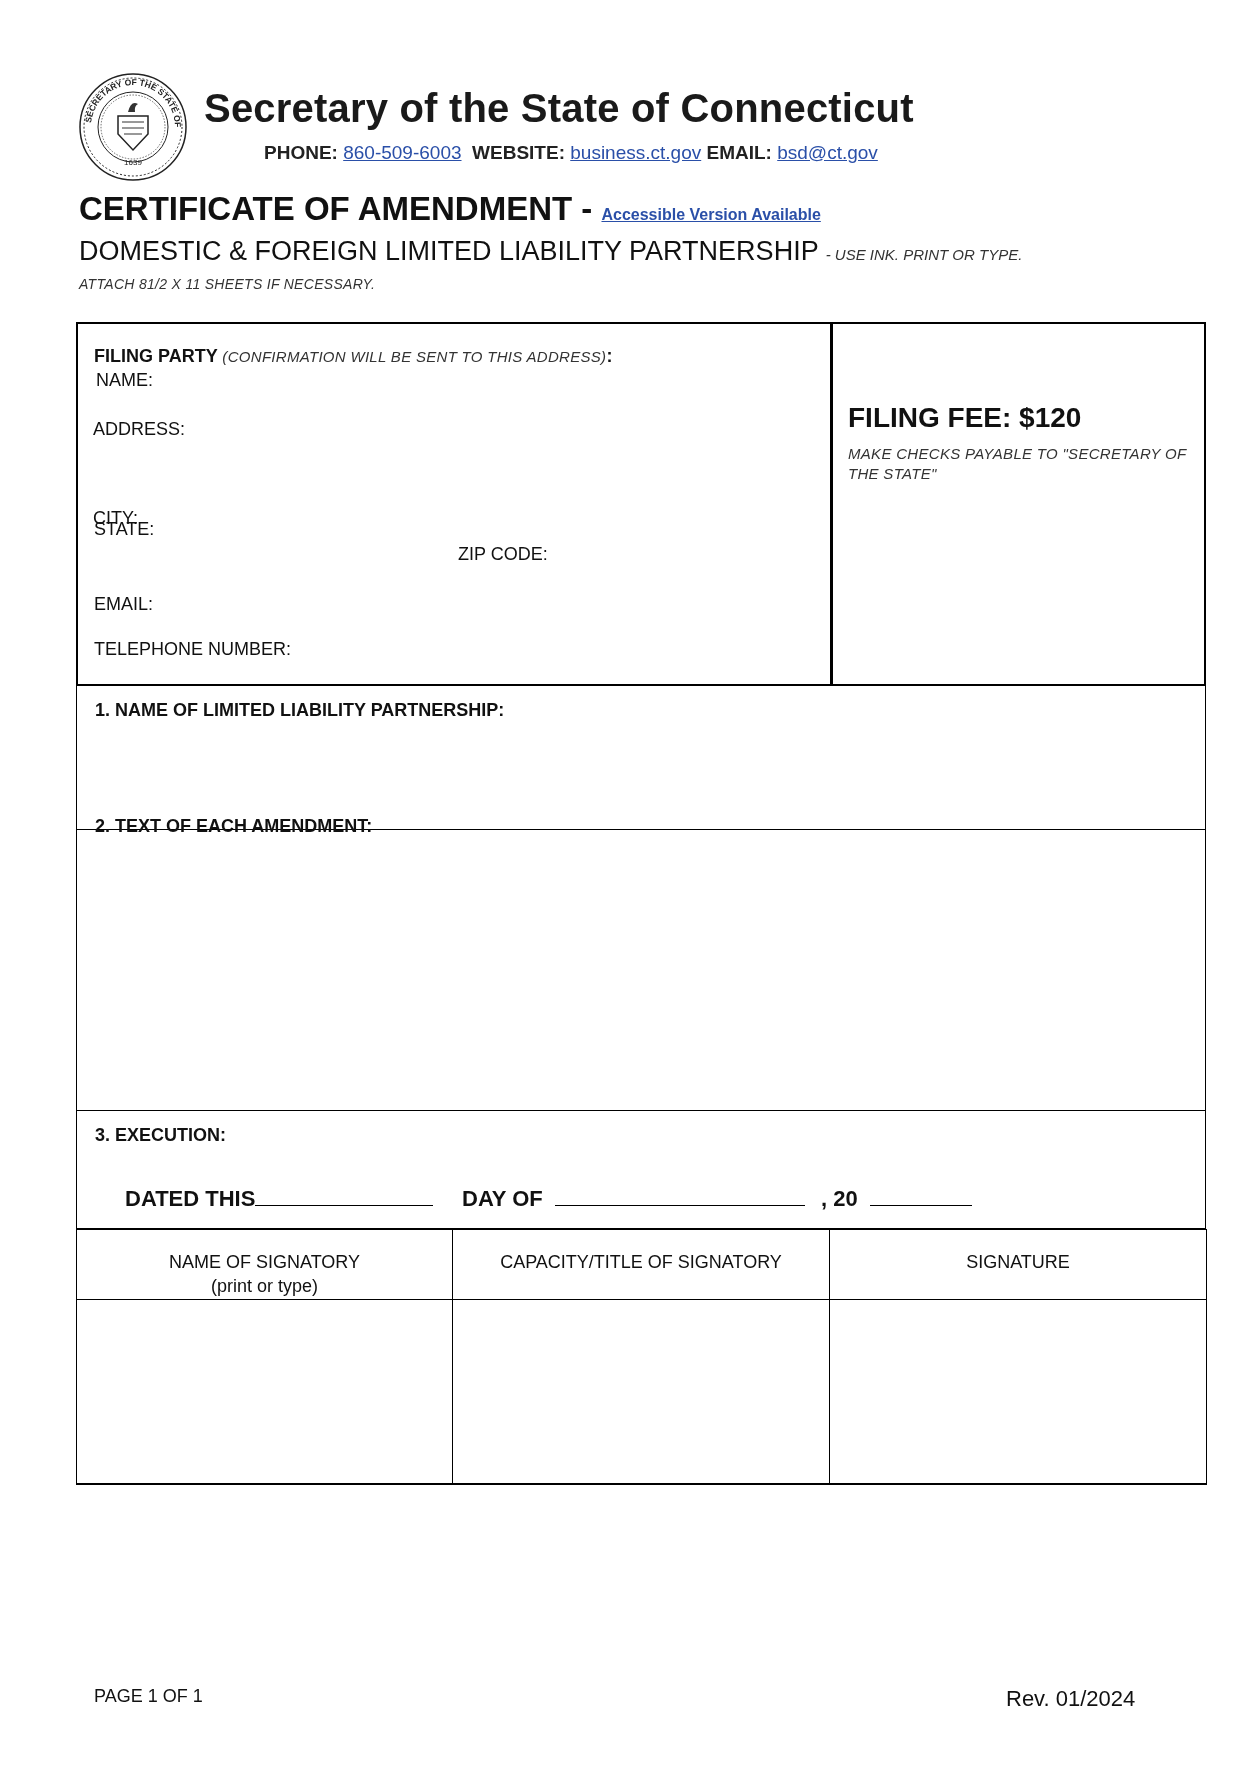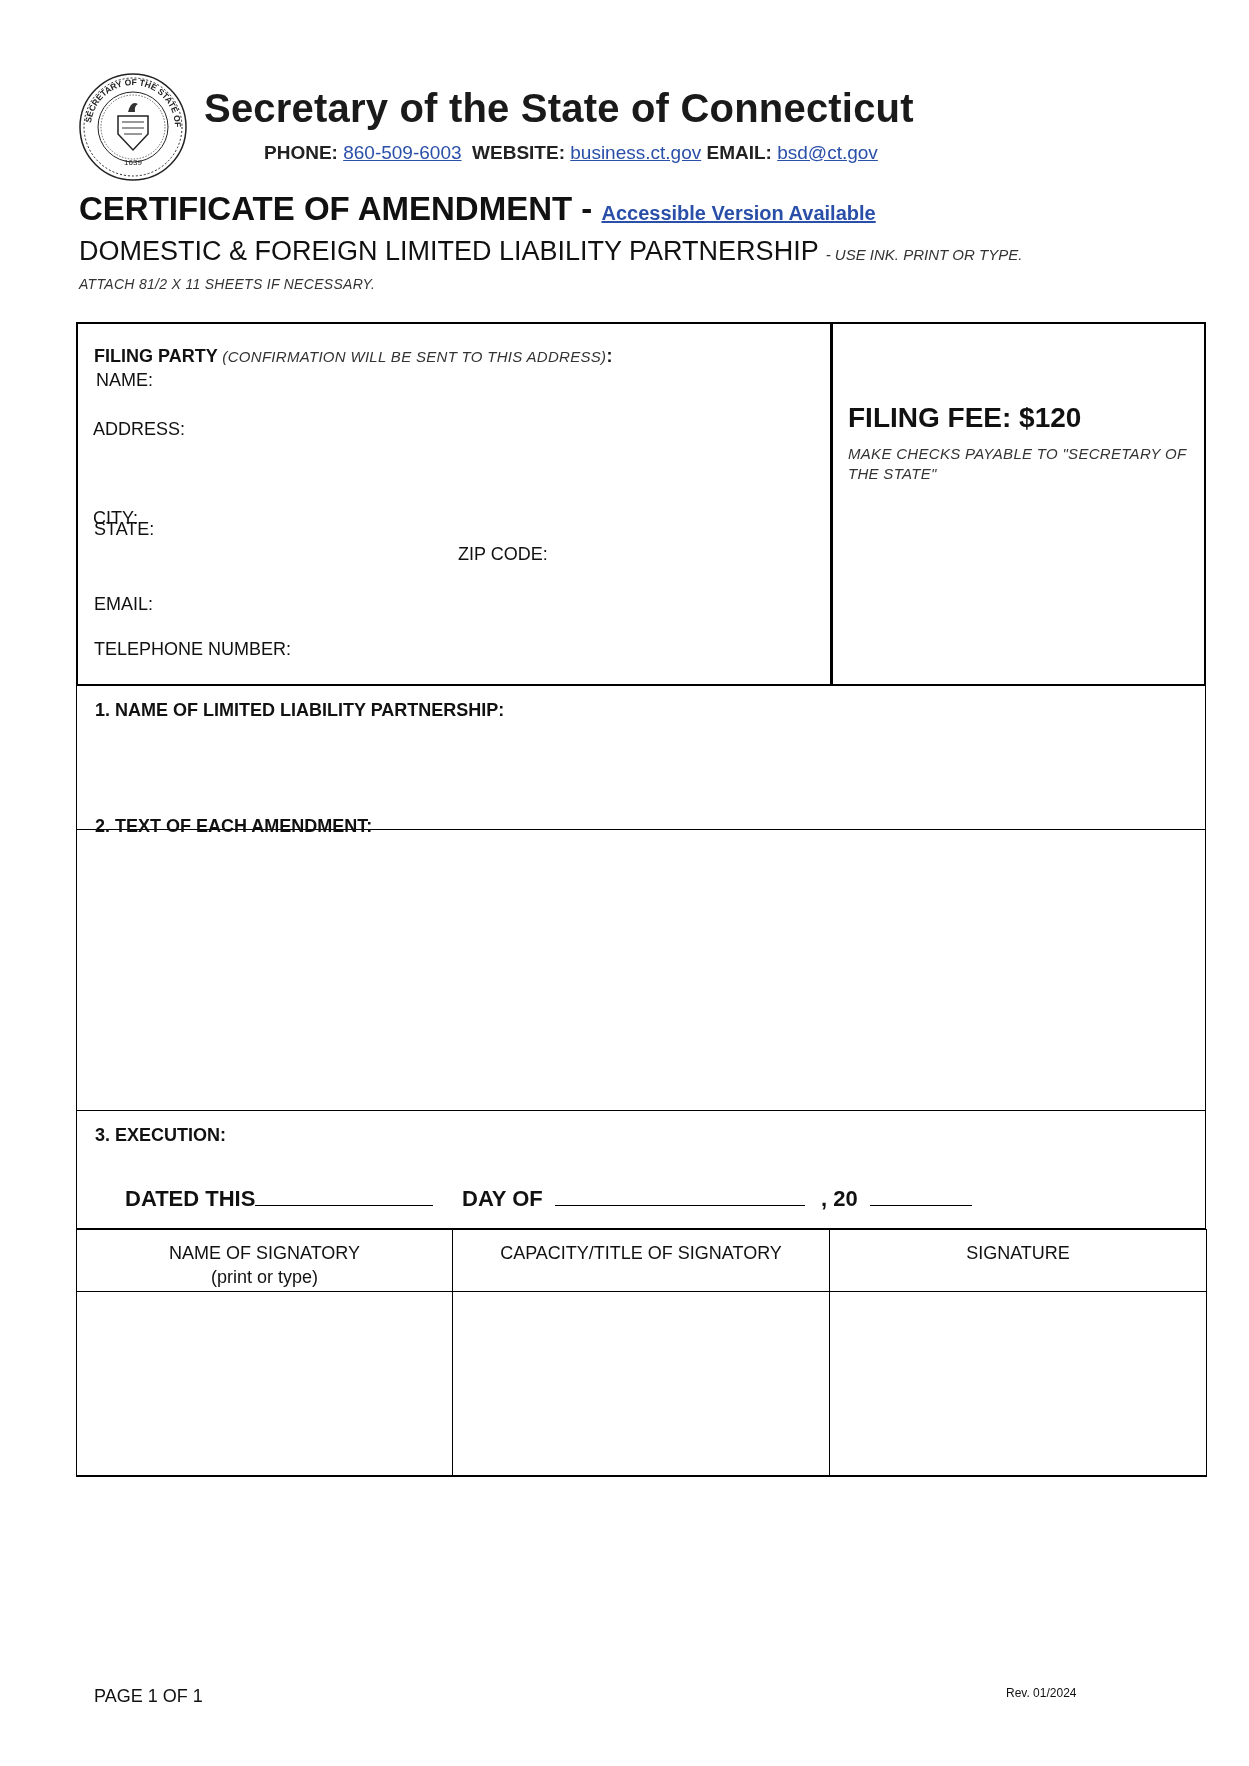--- a/index.html
+++ b/index.html
@@ -9,21 +9,21 @@
   a.link { color: #2a4fa8; text-decoration: underline; }
 
   
   #seal { left: 78px; top: 72px; width: 110px; height: 110px; }
   #agency-title { left: 204px; top: 86px; font-size: 40px; font-weight: bold; letter-spacing: 0.2px; color: #1a1a1a; white-space: nowrap; }
   #contact-line { left: 264px; top: 142px; font-size: 19px; white-space: nowrap; }
   #contact-line b { font-weight: bold; color: #222; }
   #contact-line .link { font-weight: normal; }
 
   #form-title { left: 79px; top: 190px; font-size: 33px; font-weight: bold; white-space: nowrap; color: #111; }
-  #form-title .accessible { font-size: 20px; font-weight: bold; }
+  #form-title .accessible { font-size: 16px; font-weight: bold; }
   #form-subtitle { left: 79px; top: 236px; font-size: 27px; white-space: nowrap; color: #111; }
   #form-subtitle .instr { font-size: 15px; font-style: italic; color: #333; }
   #attach-note { left: 79px; top: 276px; font-size: 14px; font-style: italic; color: #333; white-space: nowrap; letter-spacing: 0.3px; }
 
   
   #filing-box { left: 76px; top: 322px; width: 1130px; height: 364px; box-sizing: border-box;
                 border: 2.5px solid #000; }
   #filing-divider { left: 830px; top: 322px; width: 2.5px; height: 364px; background: #000; }
   .fp-label { position: absolute; font-size: 18px; color: #111; white-space: nowrap; }
   #fp-heading { left: 94px; top: 346px; font-size: 18px; font-weight: bold; white-space: nowrap; }
@@ -39,26 +39,26 @@
   #sec1 { top: 686px; height: 144px; }
   #sec2 { top: 802px; height: 309px; }
   #sec3 { top: 1111px; height: 118px; }
 
   .date-row { position: absolute; top: 75px; font-size: 22px; font-weight: bold; white-space: nowrap; }
   .blank { display: inline-block; border-bottom: 1.5px solid #000; height: 18px; vertical-align: baseline; }
 
   
   #sig-table { position: absolute; left: 76px; top: 1229px; width: 1130px; border-collapse: collapse; table-layout: fixed; }
   #sig-table td, #sig-table th { border: 1.5px solid #000; box-sizing: border-box; }
-  #sig-table th { font-weight: normal; font-size: 18px; vertical-align: top; padding-top: 11px; height: 62px; line-height: 24px; }
+  #sig-table th { font-weight: normal; font-size: 18px; vertical-align: top; padding-top: 20px; height: 62px; line-height: 24px; }
   #sig-table td { height: 184px; }
   #sig-table { border-bottom: 2px solid #000; }
 
   #footer-page { left: 94px; top: 1686px; font-size: 18px; }
-  #footer-rev { left: 1006px; top: 1686px; font-size: 12px; }
+  #footer-rev { left: 1006px; top: 1686px; font-size: 22px; }
 </style>
 </head>
 <body>
 
 <div id="seal" class="abs">
   <svg width="110" height="110" viewBox="0 0 110 110">
     <circle cx="55" cy="55" r="53" fill="none" stroke="#222" stroke-width="1.5"></circle>
     <circle cx="55" cy="55" r="49" fill="none" stroke="#222" stroke-width="1" stroke-dasharray="2 2"></circle>
     <circle cx="55" cy="55" r="35" fill="none" stroke="#222" stroke-width="1"></circle>
     <circle cx="55" cy="55" r="32" fill="none" stroke="#444" stroke-width="0.8" stroke-dasharray="1.5 1.5"></circle>

